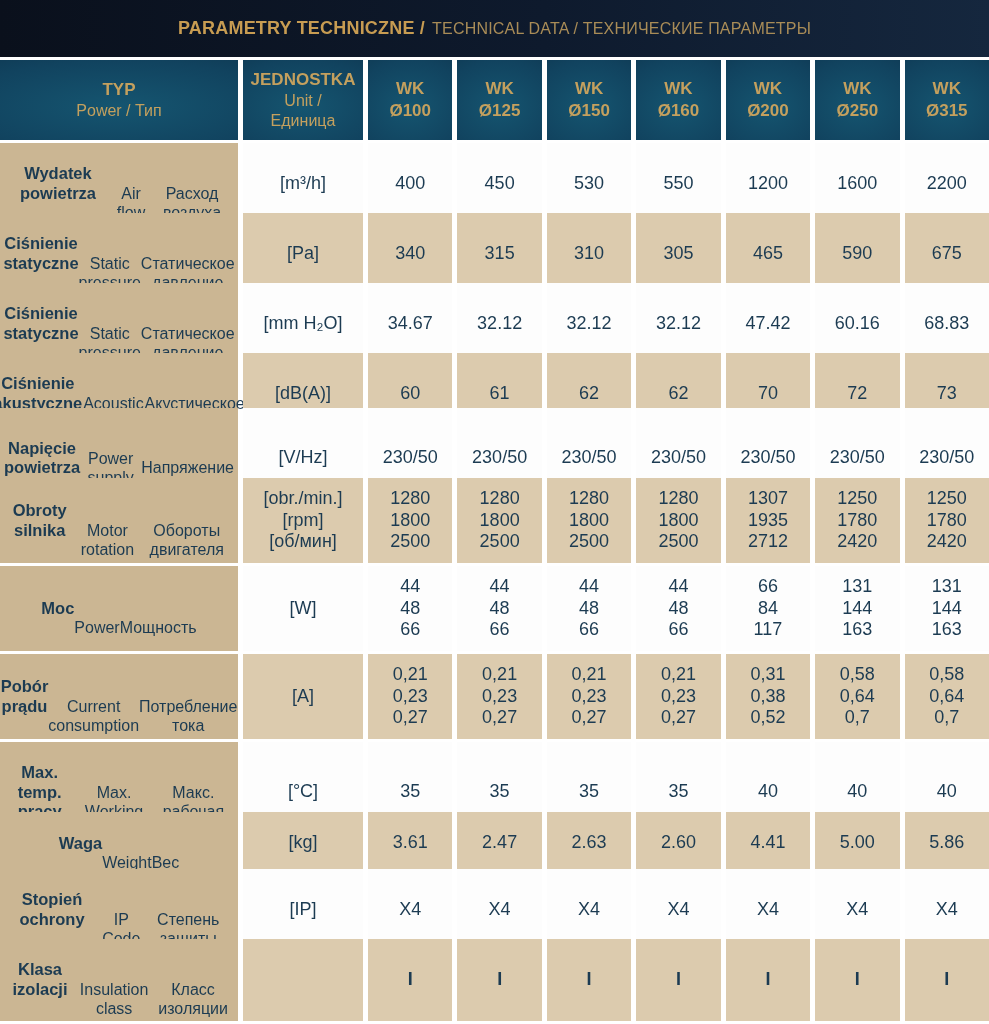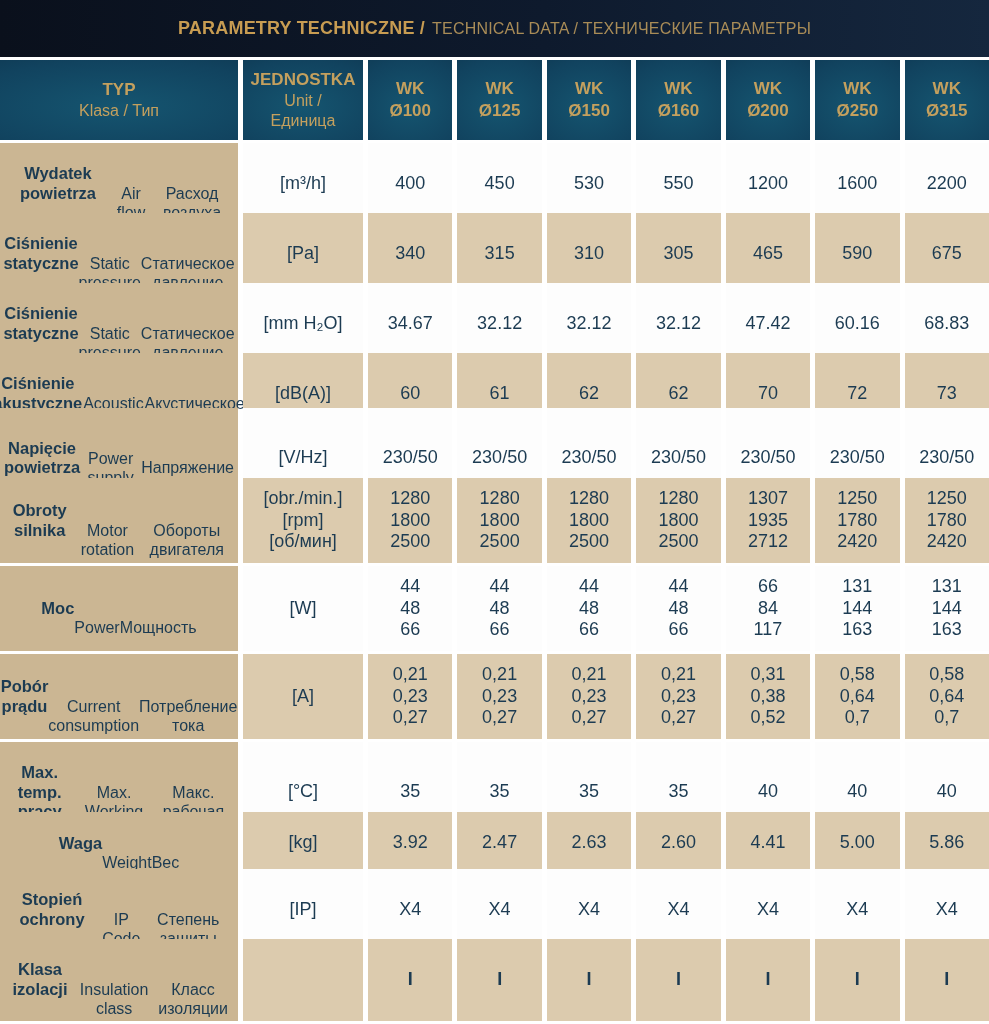--- a/index.html
+++ b/index.html
@@ -55,21 +55,21 @@
 
 <div class="banner">
   <span class="banner-bold">PARAMETRY TECHNICZNE /</span>
   <span class="banner-rest">TECHNICAL DATA / ТЕХНИЧЕСКИЕ ПАРАМЕТРЫ</span>
 </div>
 
 <div id="table">
     <div class="grid-row header-row">
       <div class="hcell">
         <div class="hb">TYP</div>
-        <div class="hs">Klasa / Тип</div>
+        <div class="hs">Power / Тип</div>
       </div>
       <div class="hcell">
         <div class="hb">JEDNOSTKA</div>
         <div class="hs">Unit /
 Единица</div>
       </div>
       <div class="hcell model">WK
 Ø100</div>
       <div class="hcell model">WK
 Ø125</div>
@@ -223,21 +223,21 @@
       <div class="cell value-cell">35</div>
       <div class="cell value-cell">35</div>
       <div class="cell value-cell">35</div>
       <div class="cell value-cell">40</div>
       <div class="cell value-cell">40</div>
       <div class="cell value-cell">40</div>
     </div>
     <div class="grid-row row-beige" style="height: 54px;">
       <div class="cell label-cell"><div class="lpl">Waga</div><div class="len">Weight</div><div class="lru">Вес</div></div>
       <div class="cell unit-cell">[kg]</div>
-      <div class="cell value-cell">3.92</div>
+      <div class="cell value-cell">3.61</div>
       <div class="cell value-cell">2.47</div>
       <div class="cell value-cell">2.63</div>
       <div class="cell value-cell">2.60</div>
       <div class="cell value-cell">4.41</div>
       <div class="cell value-cell">5.00</div>
       <div class="cell value-cell">5.86</div>
     </div>
     <div class="grid-row row-white" style="height: 67px;">
       <div class="cell label-cell"><div class="lpl">Stopień ochrony</div><div class="len">IP Code</div><div class="lru">Степень защиты</div></div>
       <div class="cell unit-cell">[IP]</div>

